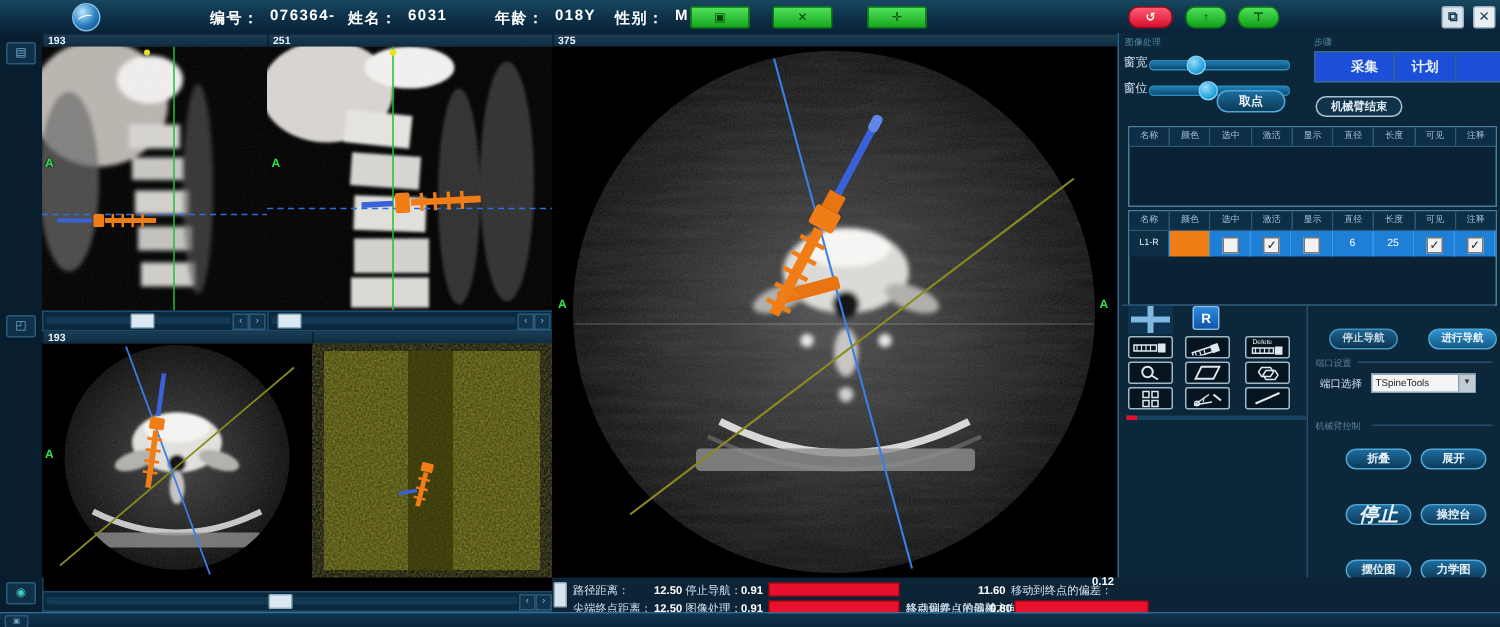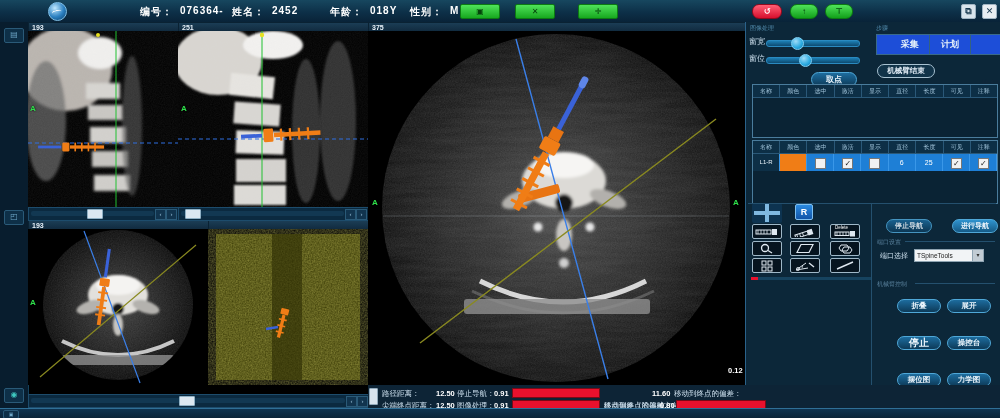--- a/index.html
+++ b/index.html
@@ -85,21 +85,21 @@
   .dimtext{font-size:6px;color:#59819c;}
 </style>
 </head>
 <body>
 
 <div class="abs topbar">
   <div class="abs logo"></div>
   <span class="abs tb-text" style="left:140px;">编号：</span>
   <span class="abs tb-text" style="left:180px;">076364-</span>
   <span class="abs tb-text" style="left:232px;">姓名：</span>
-  <span class="abs tb-text" style="left:272px;">2452</span>
+  <span class="abs tb-text" style="left:272px;">6031</span>
   <span class="abs tb-text" style="left:330px;">年龄：</span>
   <span class="abs tb-text" style="left:370px;">018Y</span>
   <span class="abs tb-text" style="left:410px;">性别：</span>
   <span class="abs tb-text" style="left:450px;">M</span>
   <div class="abs greenbtn" style="left:460px;">▣</div>
   <div class="abs greenbtn" style="left:515px;">✕</div>
   <div class="abs greenbtn" style="left:578px;">✛</div>
   <div class="abs pill red" style="left:752px;">↺</div>
   <div class="abs pill green" style="left:790px;">↑</div>
   <div class="abs pill green" style="left:825px;">⊤</div>
@@ -366,21 +366,21 @@
 
 <span class="abs grouplab" style="left:750px;top:24px;">图像处理</span>
 <span class="abs slider-lab" style="left:749px;top:36px;">窗宽</span>
 <div class="abs strack" style="left:766px;top:40px;width:92px;">
   <div class="abs shandle" style="left:24px;"></div>
 </div>
 <span class="abs slider-lab" style="left:749px;top:53px;">窗位</span>
 <div class="abs strack" style="left:766px;top:57px;width:92px;">
   <div class="abs shandle" style="left:32px;"></div>
 </div>
-<div class="abs bluepill" style="left:811px;top:72px;width:44px;height:13px;font-size:8px;line-height:13px;">取点</div>
+<div class="abs bluepill" style="left:811px;top:60px;width:44px;height:13px;font-size:8px;line-height:13px;">取点</div>
 
 <span class="abs grouplab" style="left:876px;top:24px;">步骤</span>
 <div class="abs tabs" style="left:876px;top:34px;width:120px;height:19px;">
   <div class="tab">采集</div>
   <div class="tab">计划</div>
   <div class="tab active">执行</div>
 </div>
 <div class="abs outline-pill" style="left:877px;top:64px;width:56px;height:12px;line-height:12px;">机械臂结束</div>
 
 <div class="abs ptable" style="left:752px;top:84px;width:244px;height:52px;">
@@ -520,37 +520,37 @@
 <div class="abs dd" style="left:914px;top:249px;width:66px;height:11px;">
   <span>TSpineTools</span>
   <span class="arrow">▾</span>
 </div>
 
 <span class="abs dimtext" style="left:877px;top:280px;">机械臂控制</span>
 <div class="abs gline" style="left:915px;top:283px;width:80px;"></div>
 
 <div class="abs bluepill" style="left:897px;top:299px;width:42px;height:12px;font-size:7.5px;line-height:12px;">折叠</div>
 <div class="abs bluepill" style="left:947px;top:299px;width:42px;height:12px;font-size:7.5px;line-height:12px;">展开</div>
-<div class="abs bluepill" style="left:897px;top:336px;width:42px;height:12px;font-size:10px;line-height:12px;">停止</div>
+<div class="abs bluepill" style="left:897px;top:336px;width:42px;height:12px;font-size:13px;line-height:12px;font-style:italic;">停止</div>
 <div class="abs bluepill" style="left:947px;top:336px;width:42px;height:12px;font-size:7.5px;line-height:12px;">操控台</div>
 <div class="abs bluepill" style="left:897px;top:373px;width:42px;height:12px;font-size:7.5px;line-height:12px;">摆位图</div>
 <div class="abs bluepill" style="left:947px;top:373px;width:42px;height:12px;font-size:7.5px;line-height:12px;">力学图</div>
 
 <div class="abs statusbar"></div>
 <div class="abs" style="left:369px;top:388px;width:7px;height:15px;background:#d8e4ee;border:1px solid #8fa8ba;border-radius:1px;"></div>
 
 <span class="abs st-lab" style="left:382px;top:389px;">路径距离：</span>
 <span class="abs st-val" style="left:436px;top:389px;">12.50</span>
 <span class="abs st-lab" style="left:457px;top:389px;">停止导航：</span>
 <span class="abs st-val" style="left:494px;top:389px;">0.91</span>
 <div class="abs redbar" style="left: 512px; top: 388px; width: 86px; background: rgb(232, 17, 45);"></div>
 <span class="abs st-lab" style="left:604px;top:389px;margin-top:12px;">移动到终点的偏差：</span>
 <span class="abs st-val" style="left:652px;top:389px;">11.60</span>
 <span class="abs st-lab" style="left:674px;top:389px;">移动到终点的偏差：</span>
-<span class="abs st-val" style="left:728px;top:366px;">0.12</span>
+<span class="abs st-val" style="left:728px;top:383px;">0.12</span>
 
 <span class="abs st-lab" style="left:382px;top:401px;">尖端终点距离：</span>
 <span class="abs st-val" style="left:436px;top:401px;">12.50</span>
 <span class="abs st-lab" style="left:457px;top:401px;">图像处理：</span>
 <span class="abs st-val" style="left:494px;top:401px;">0.91</span>
 <div class="abs redbar" style="left: 512px; top: 400px; width: 86px; background: rgb(232, 17, 45);"></div>
 <span class="abs st-lab" style="left:604px;top:401px;">终点偏差（沿器械方向）</span>
 <span class="abs st-val" style="left:660px;top:401px;">0.80</span>
 <div class="abs redbar" style="left: 676px; top: 400px; width: 88px; background: rgb(232, 17, 45);"></div>
 

